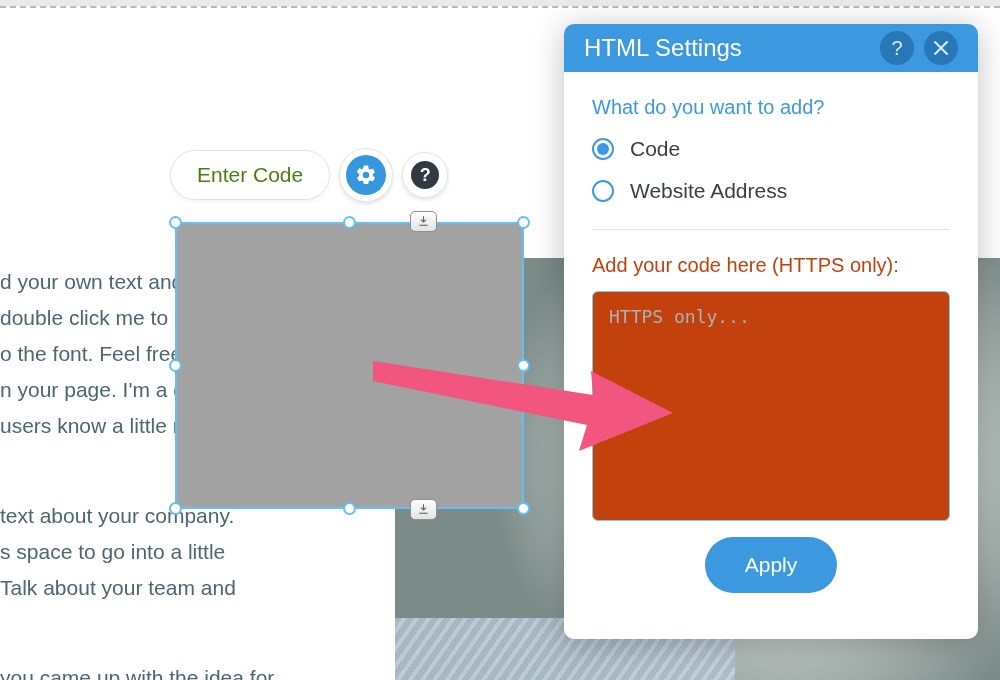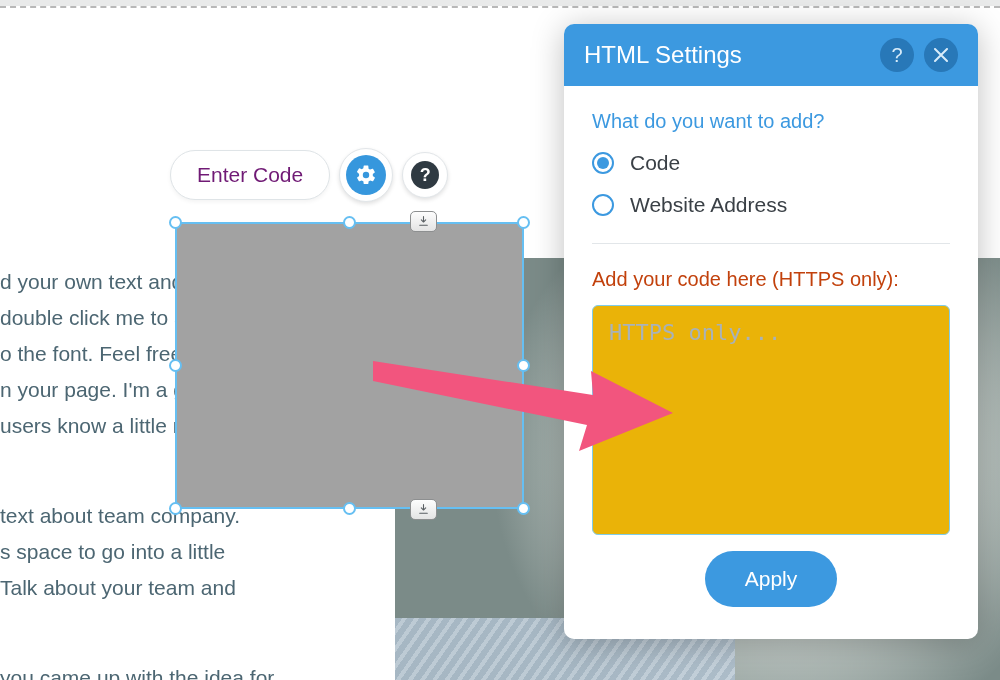--- a/index.html
+++ b/index.html
@@ -112,21 +112,21 @@
     align-items: center;
     gap: 9px;
   }
   .enter-code-btn {
     background: #fff;
     border: 1px solid #dfe4e7;
     border-radius: 28px;
     padding: 0 26px;
     height: 50px;
     font-size: 21px;
-    color: #701a75;
+    color: #4d7c0f;
     box-shadow: 0 2px 4px rgba(0,0,0,.05);
     display: flex; align-items: center;
     cursor: pointer;
     text-align: center;
   }
   .circ-btn {
     width: 46px; height: 46px; border-radius: 50%;
     display: flex; align-items: center; justify-content: center;
     box-shadow: 0 2px 4px rgba(0,0,0,.12);
     cursor: pointer;
@@ -156,21 +156,21 @@
     height: 615px;
     background: #fff;
     border-radius: 10px;
     box-shadow: 0 4px 32px rgba(0,0,0,.25);
     overflow: hidden;
     display: flex; flex-direction: column;
   }
   .panel-head {
     background: #3c99e0;
     color: #fff;
-    height: 62px;
+    height: 48px;
     display: flex; align-items: center;
     padding: 0 20px;
     gap: 10px;
   }
   .panel-title { font-size: 24px; font-weight: 400; flex: 1; }
   .head-btn {
     width: 34px; height: 34px; border-radius: 50%;
     background: #2878b8;
     display:flex;align-items:center;justify-content:center;
     color:#d8ecfa; cursor:pointer;
@@ -191,25 +191,25 @@
   }
   .radio-label { font-size: 21px; color:#3a4046; }
   .divider { border:none; border-top:1px solid #e2e6e9; margin: 8px 0 24px; }
 
   .field-label { font-size:20px; color:#c2410c; margin-bottom: 14px;}
   .code-area {
     flex: 0 0 230px;
     border: 1px solid #7fccea;
     border-radius: 6px;
     padding: 14px 16px;
-    font-size: 22px;
+    font-size: 18px;
     color: #222;
     resize: none;
     outline: none;
-    background:#eab308;
+    background:#c2410c;
   }
   .code-area::placeholder { color:#a9b2b8; }
 
   .panel-foot {
     padding: 16px 0 20px;
     display:flex; justify-content:center;
   }
   .apply-btn {
     background:#3c99e0; color:#fff; border:none;
     border-radius: 28px; padding: 0 40px; height:56px;
@@ -233,21 +233,21 @@
 <div class="photo">
   <div class="photo-stripe"></div>
   <div class="photo-dark"></div>
 </div>
 
 <div class="bg-text bg-line-1">d your own text and edit me.</div>
 <div class="bg-text bg-line-2">double click me to add your</div>
 <div class="bg-text bg-line-3">o the font. Feel free to drag</div>
 <div class="bg-text bg-line-4">n your page. I'm a great</div>
 <div class="bg-text bg-line-5">users know a little more</div>
-<div class="bg-text bg-line-6"> text about team company.</div>
+<div class="bg-text bg-line-6"> text about your company.</div>
 <div class="bg-text bg-line-7">s space to go into a little</div>
 <div class="bg-text bg-line-8"> Talk about your team and</div>
 <div class="bg-text bg-line-9">you came up with the idea for</div>
 
 <div class="toolbar">
   <div class="enter-code-btn">
     <span>Enter Code</span>
   </div>
   <div class="circ-btn gear-outer">
     <div class="gear-inner">

